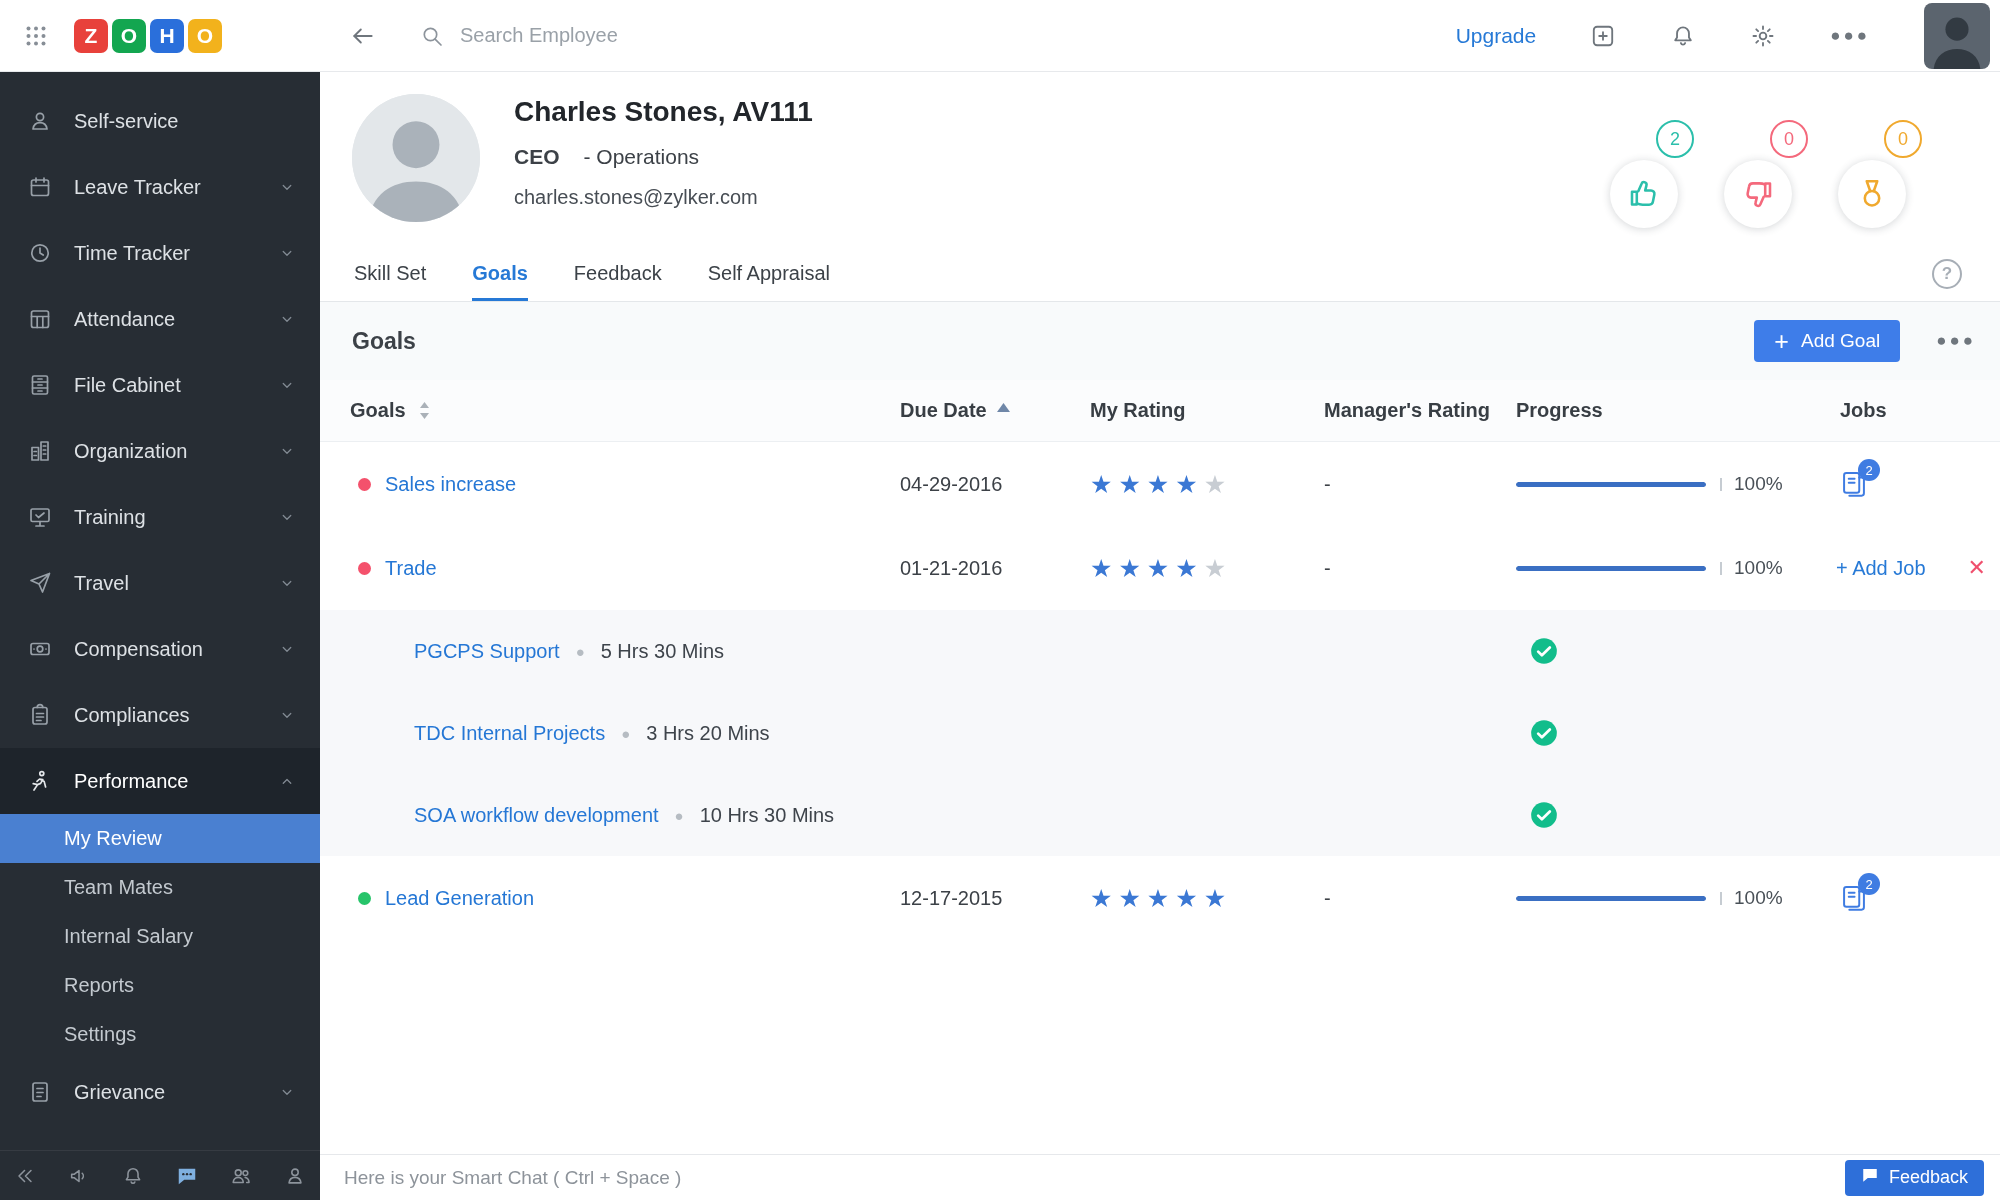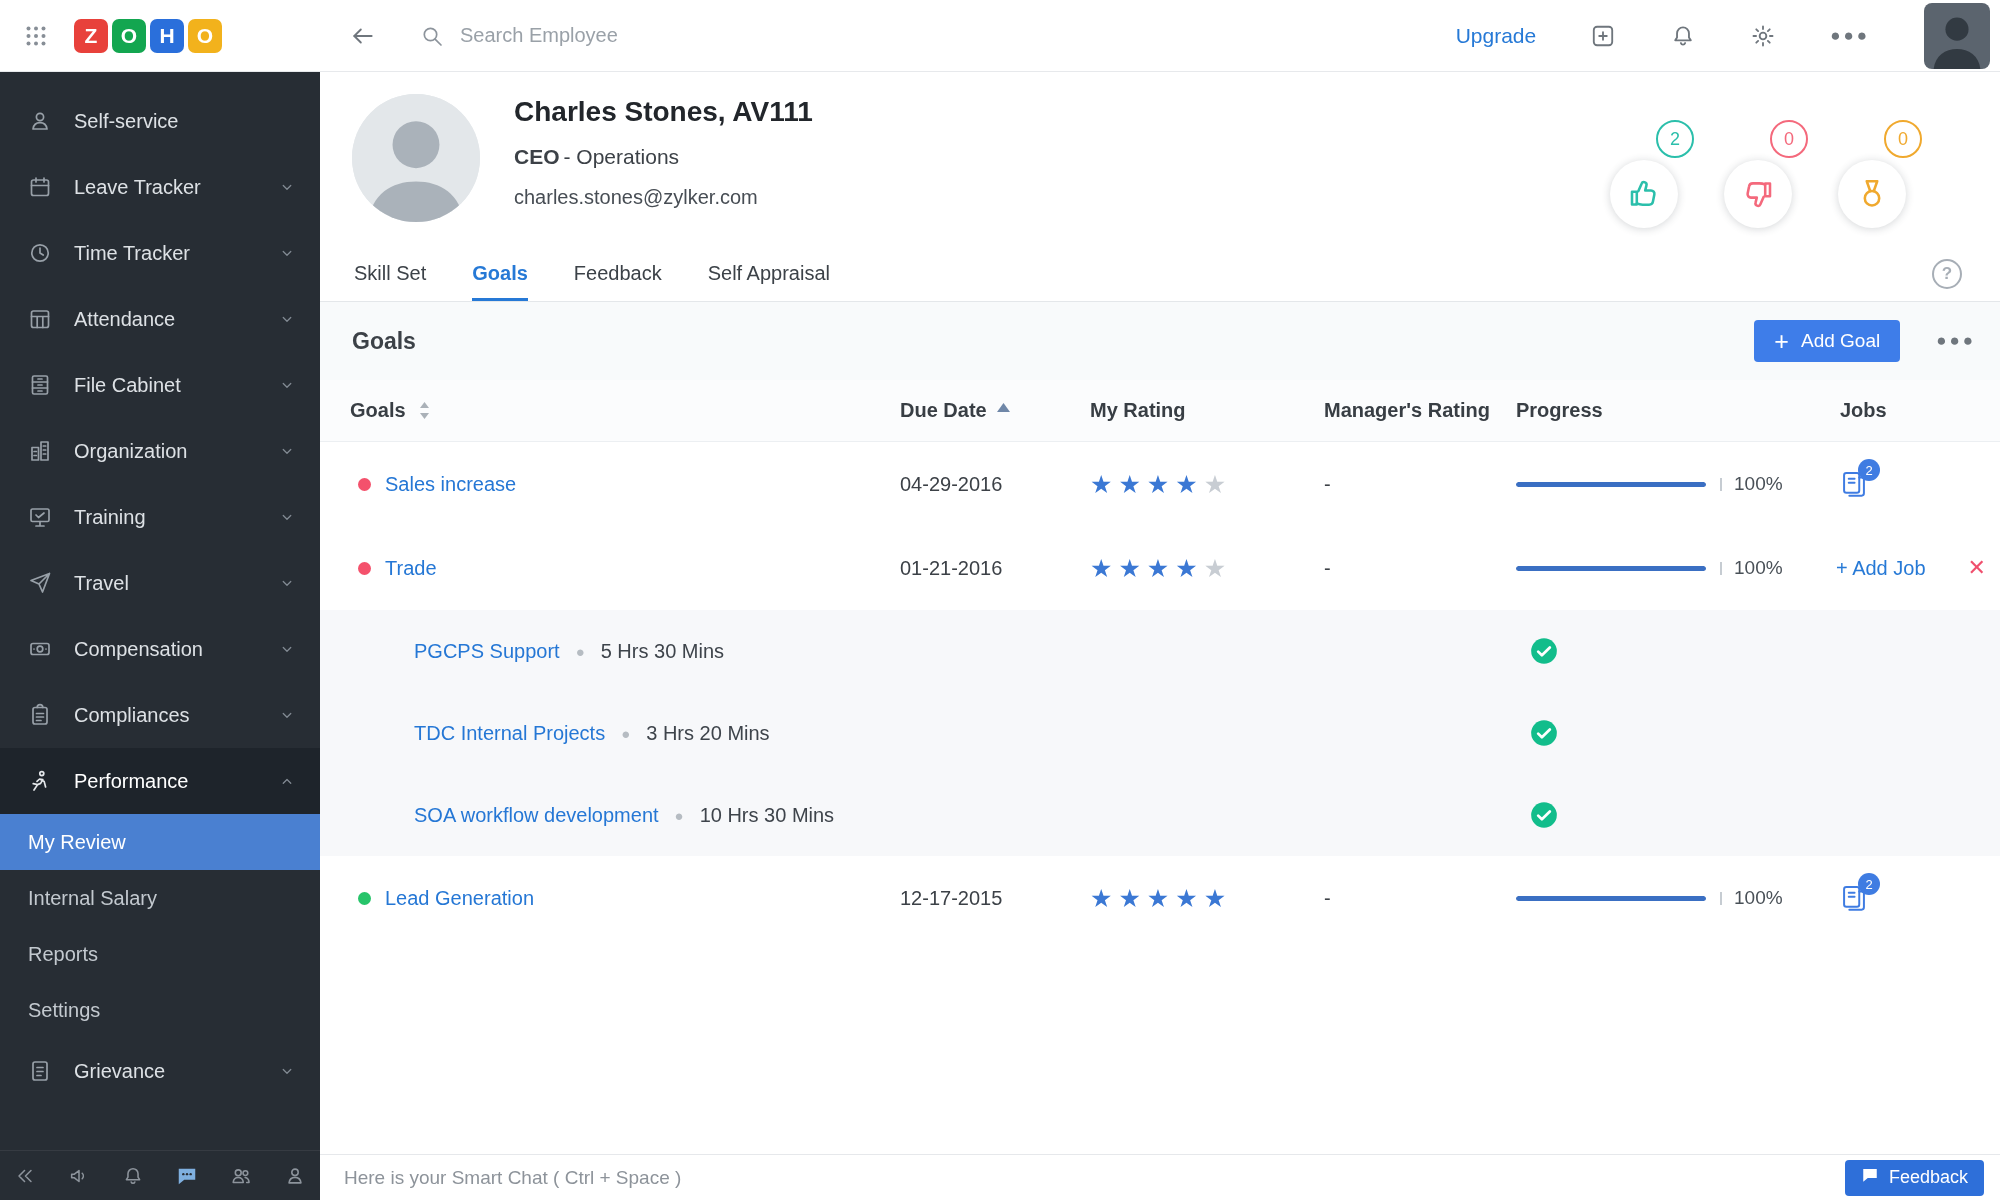--- a/index.html
+++ b/index.html
@@ -35,35 +35,35 @@
   
   .sidebar-nav{flex:1;padding-top:16px;overflow:hidden}
   .nav-item{height:66px;display:flex;align-items:center;padding:0 24px 0 28px;cursor:pointer;color:#dde1e5}
   .nav-icon{width:24px;height:24px;color:#98a0a8;margin-right:22px;flex:0 0 auto}
   .nav-icon svg{width:100%;height:100%}
   .nav-label{font-size:20px;flex:1;white-space:nowrap}
   .nav-chevron{width:18px;height:18px;color:#828a93}
   .nav-chevron svg{width:100%;height:100%}
   .nav-item.active{background:#1e242b;color:#fff}
   .nav-item.active .nav-icon{color:#e4e7ea}
-  .subnav-item{height:56px;display:flex;align-items:center;padding-left:28px;font-size:20px;color:#c3c9cf;cursor:pointer}
+  .subnav-item{height:49px;display:flex;align-items:center;padding-left:64px;font-size:20px;color:#c3c9cf;cursor:pointer}
   .subnav-item.selected{background:#4a80d1;color:#fff}
   .sidebar-bottom{flex:0 0 50px;display:flex;align-items:center;justify-content:space-between;
     padding:0 14px;border-top:1px solid rgba(255,255,255,.07)}
   .sb-icon{width:22px;height:22px;color:#8d949c;cursor:pointer}
   .sb-icon svg{width:100%;height:100%}
 
   
   .profile{display:flex;align-items:flex-start;padding:22px 0 0 32px;flex:0 0 174px}
   .profile-avatar{width:128px;height:128px;border-radius:50%;overflow:hidden;flex:0 0 auto;background:#e3e7ea}
   .profile-avatar svg{width:100%;height:100%;display:block}
   .profile-info{margin-left:34px;padding-top:2px}
   .profile-name{font-size:28px;font-weight:bold;color:#22262b}
   .profile-role{font-size:21px;margin-top:17px;color:#3c4147}
-  .profile-role .rest{margin-left:4px}
+  .profile-role .rest{margin-left:24px}
   .profile-email{font-size:20px;margin-top:17px;color:#474d54}
   .profile-badges{margin-left:auto;display:flex;gap:26px;padding:24px 78px 0 0}
   .badge{position:relative;width:88px;height:116px;cursor:pointer}
   .badge-circle{position:absolute;left:4px;bottom:6px;width:68px;height:68px;border-radius:50%;background:#fff;
     box-shadow:0 1px 8px rgba(40,50,60,.20);display:flex;align-items:center;justify-content:center}
   .badge-circle svg{width:36px;height:36px}
   .badge-count{position:absolute;right:0;top:2px;width:38px;height:38px;border-radius:50%;border:2px solid;
     display:flex;align-items:center;justify-content:center;font-size:18px;background:#fff}
 
   
@@ -310,20 +310,21 @@
                 <circle cx="13.8" cy="4.6" r="2"></circle>
                 <path d="M6 21l3.6-5.4 3-1.2 2.2-3.8-3.2-.6-2.6 2.4M12.6 10.6l3.6 2 1.4 5.4M9.6 15.6l-4.4-1"></path>
               </svg></span>
             <span class="nav-label">Performance</span>
             <span class="nav-chevron"><svg viewBox="0 0 24 24" fill="none" stroke="currentColor" stroke-width="1.7" stroke-linecap="round" stroke-linejoin="round">
                 <path d="M7 15l5-5 5 5"></path>
               </svg></span>
           </div>
           <div class="subnav">
             <div class="subnav-item selected">My Review</div>
+            <div class="subnav-item">Team Mates</div>
             <div class="subnav-item">Internal Salary</div>
             <div class="subnav-item">Reports</div>
             <div class="subnav-item">Settings</div>
           </div>
           <div class="nav-item">
             <span class="nav-icon"><svg viewBox="0 0 24 24" fill="none" stroke="currentColor" stroke-width="1.7" stroke-linecap="round" stroke-linejoin="round">
                 <rect x="5" y="3" width="14" height="18" rx="2"></rect>
                 <path d="M9 8.5h6M9 12.5h6M9 16.5h4"></path>
               </svg></span>
             <span class="nav-label">Grievance</span>

